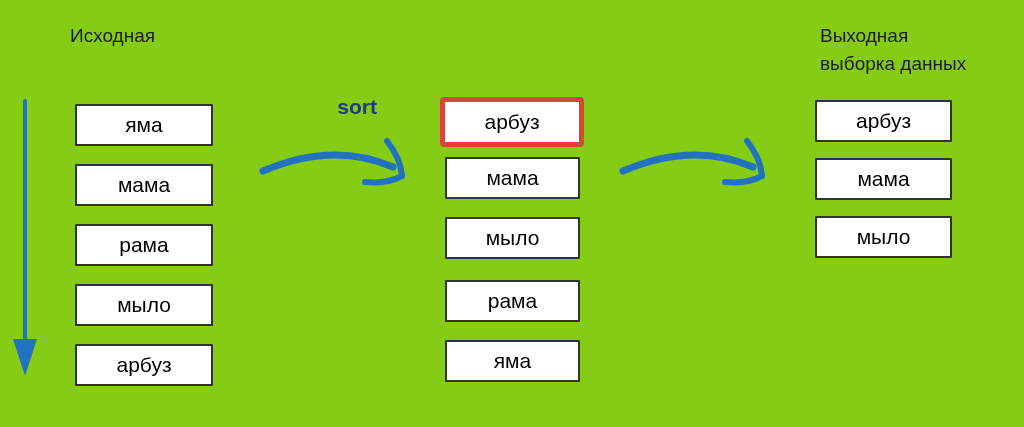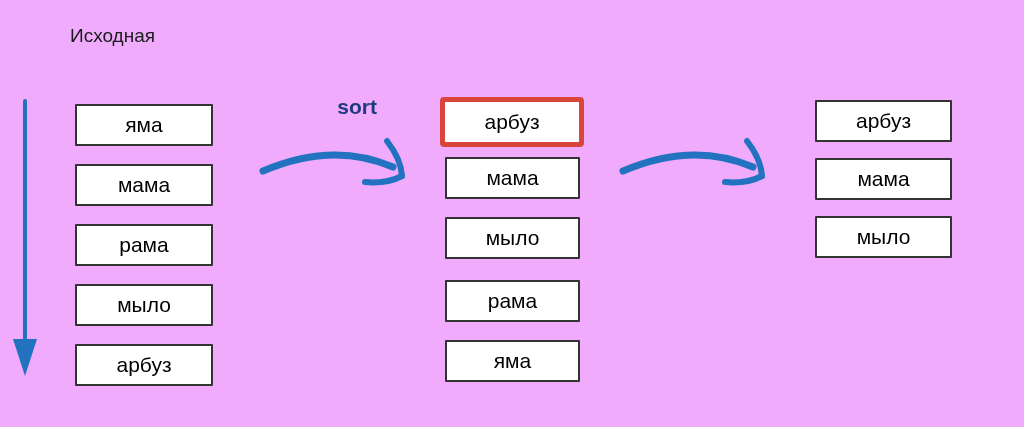--- a/index.html
+++ b/index.html
@@ -5,21 +5,21 @@
   :root{
     --arrow-blue:#2372c0;
     --label-navy:#1f3b82;
     --highlight-red:#d9453a;
     --box-border:#333333;
   }
   html,body{margin:0;padding:0;background:#fff;}
   .canvas{
     position:relative;
     width:1024px;height:427px;
-    background:#f0abfc;
+    background:#84cc16;
     font-family:"Liberation Sans","DejaVu Sans",sans-serif;
     overflow:hidden;
   }
   .col-title{
     position:absolute;
     font-size:19px;line-height:28px;
     color:#1c1c1c;
     white-space:nowrap;
   }
   .box{
@@ -50,20 +50,24 @@
 </style>
 </head>
 <body>
 
 <div class="canvas">
 
   <div class="col-title" style="left:70px;top:22px">
     <div>Исходная</div>
   </div>
 
+  <div class="col-title" style="left:820px;top:22px">
+    <div>Выходная</div>
+    <div>выборка данных</div>
+  </div>
 
   <svg width="40" height="295" style="left:8px;top:93px" aria-hidden="true">
     <line class="blue-stroke" x1="17" y1="8" x2="17" y2="250" stroke-width="4"></line>
     <polygon class="blue-fill" points="5,246 29,246 17,283"></polygon>
   </svg>
 
   <div class="box" style="left:75px;top:104px">яма</div>
   <div class="box" style="left:75px;top:164px">мама</div>
   <div class="box" style="left:75px;top:224px">рама</div>
   <div class="box" style="left:75px;top:284px">мыло</div>

